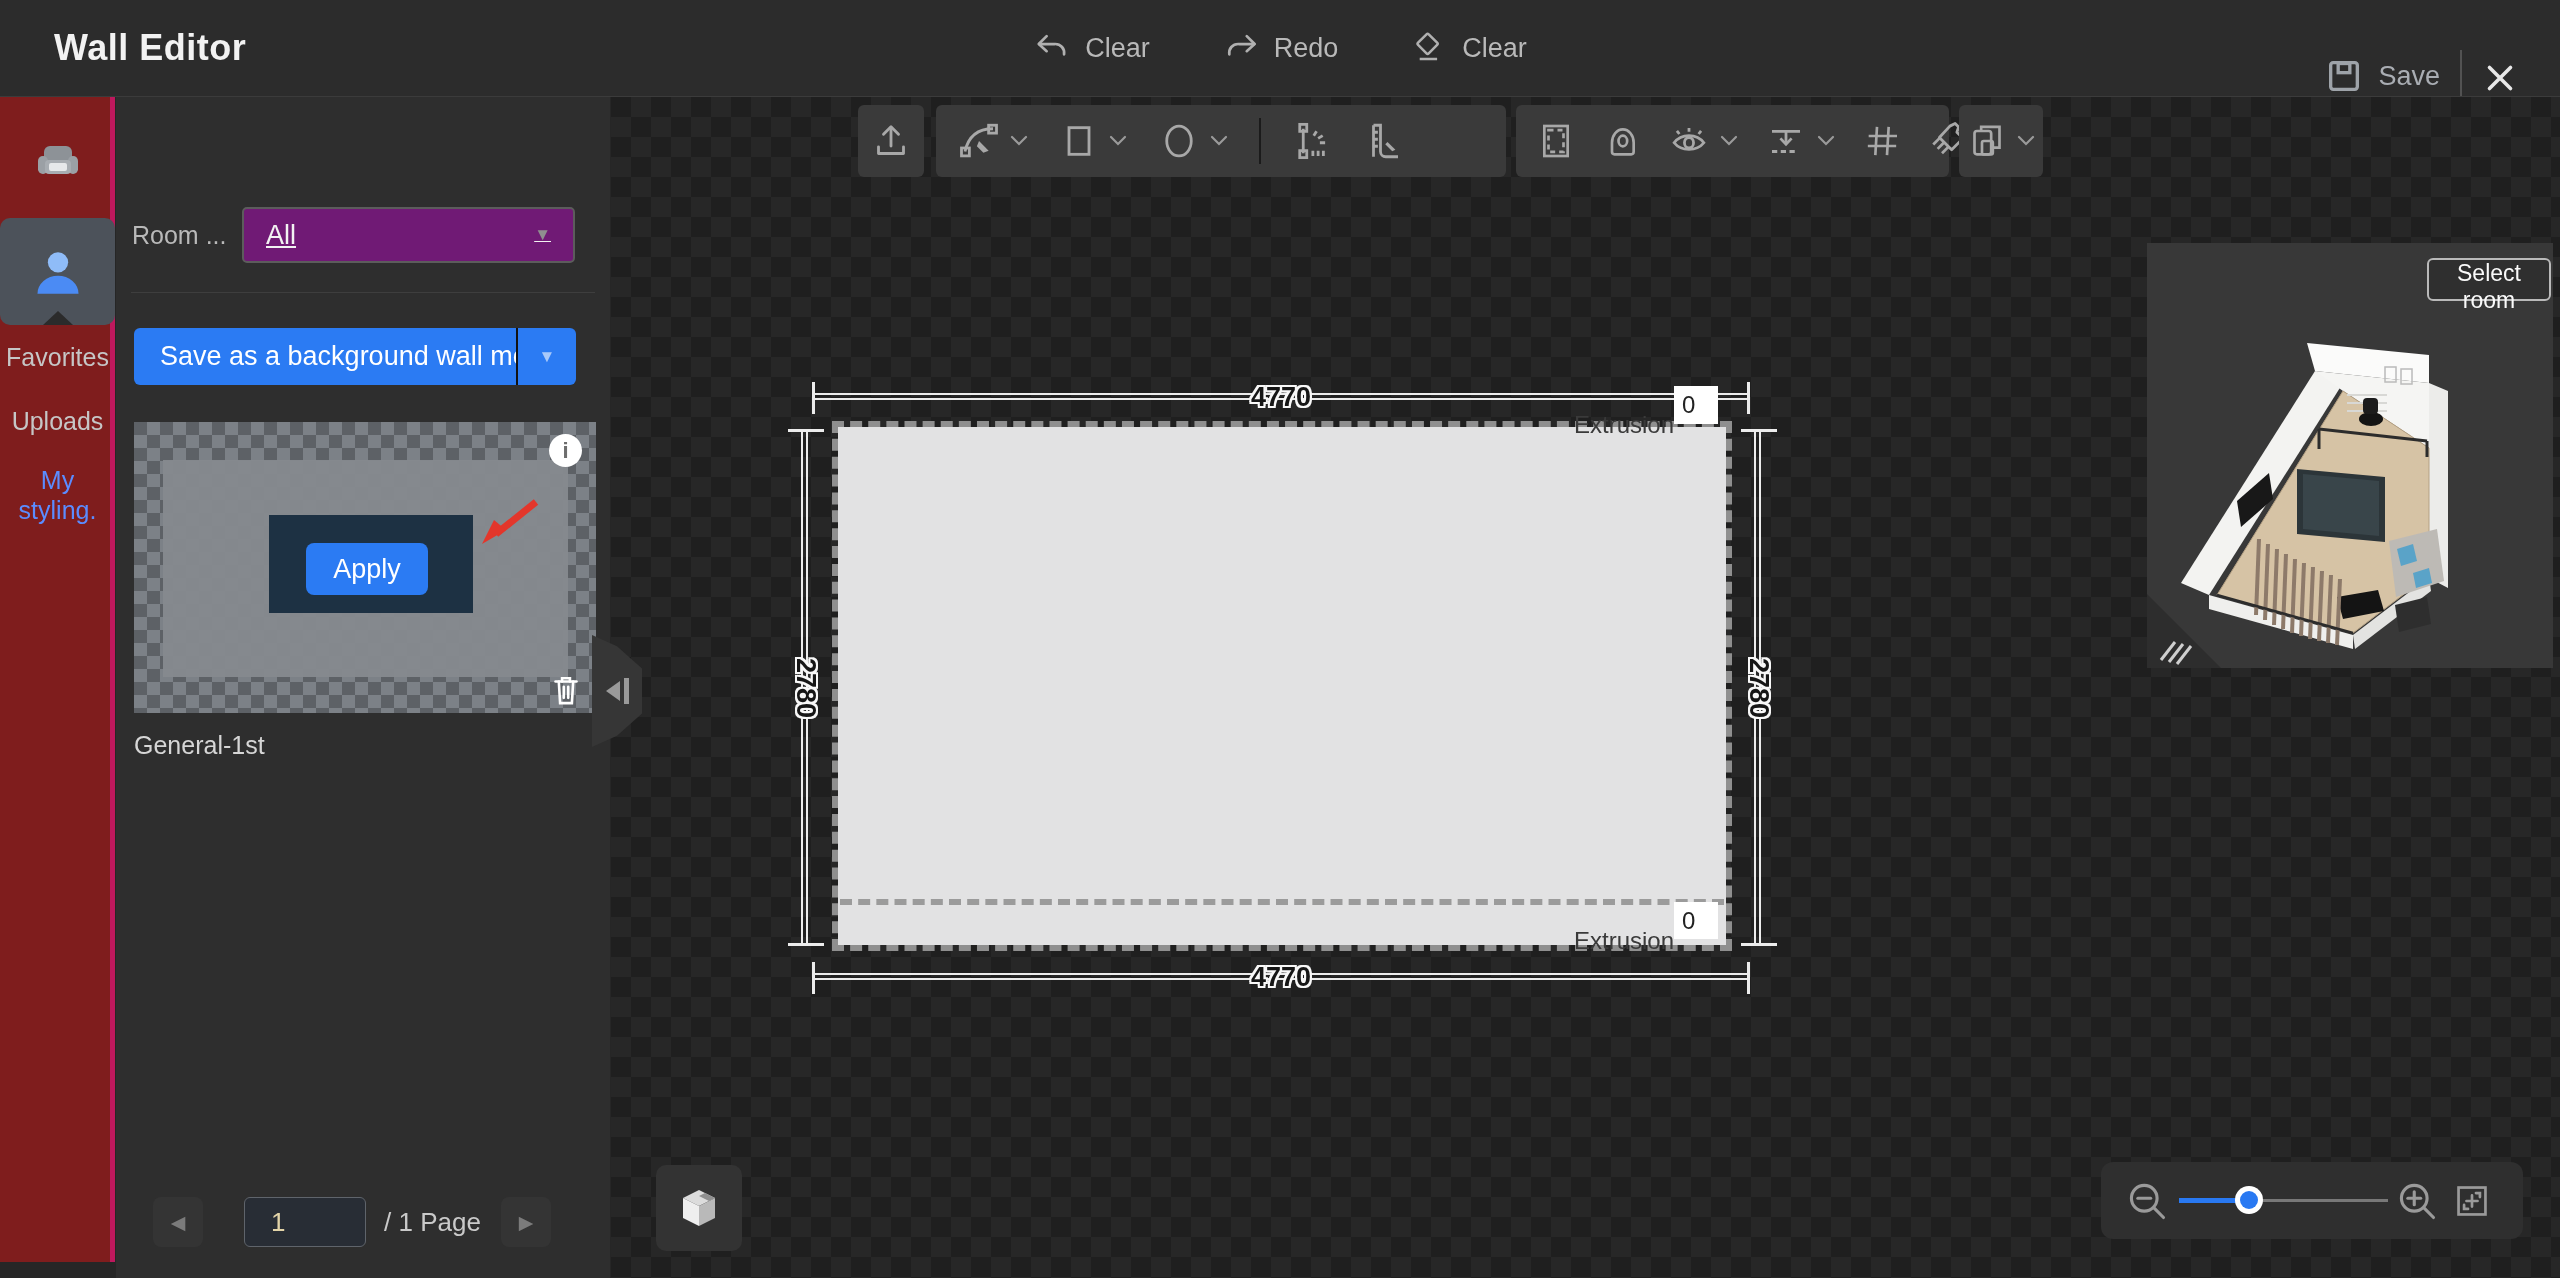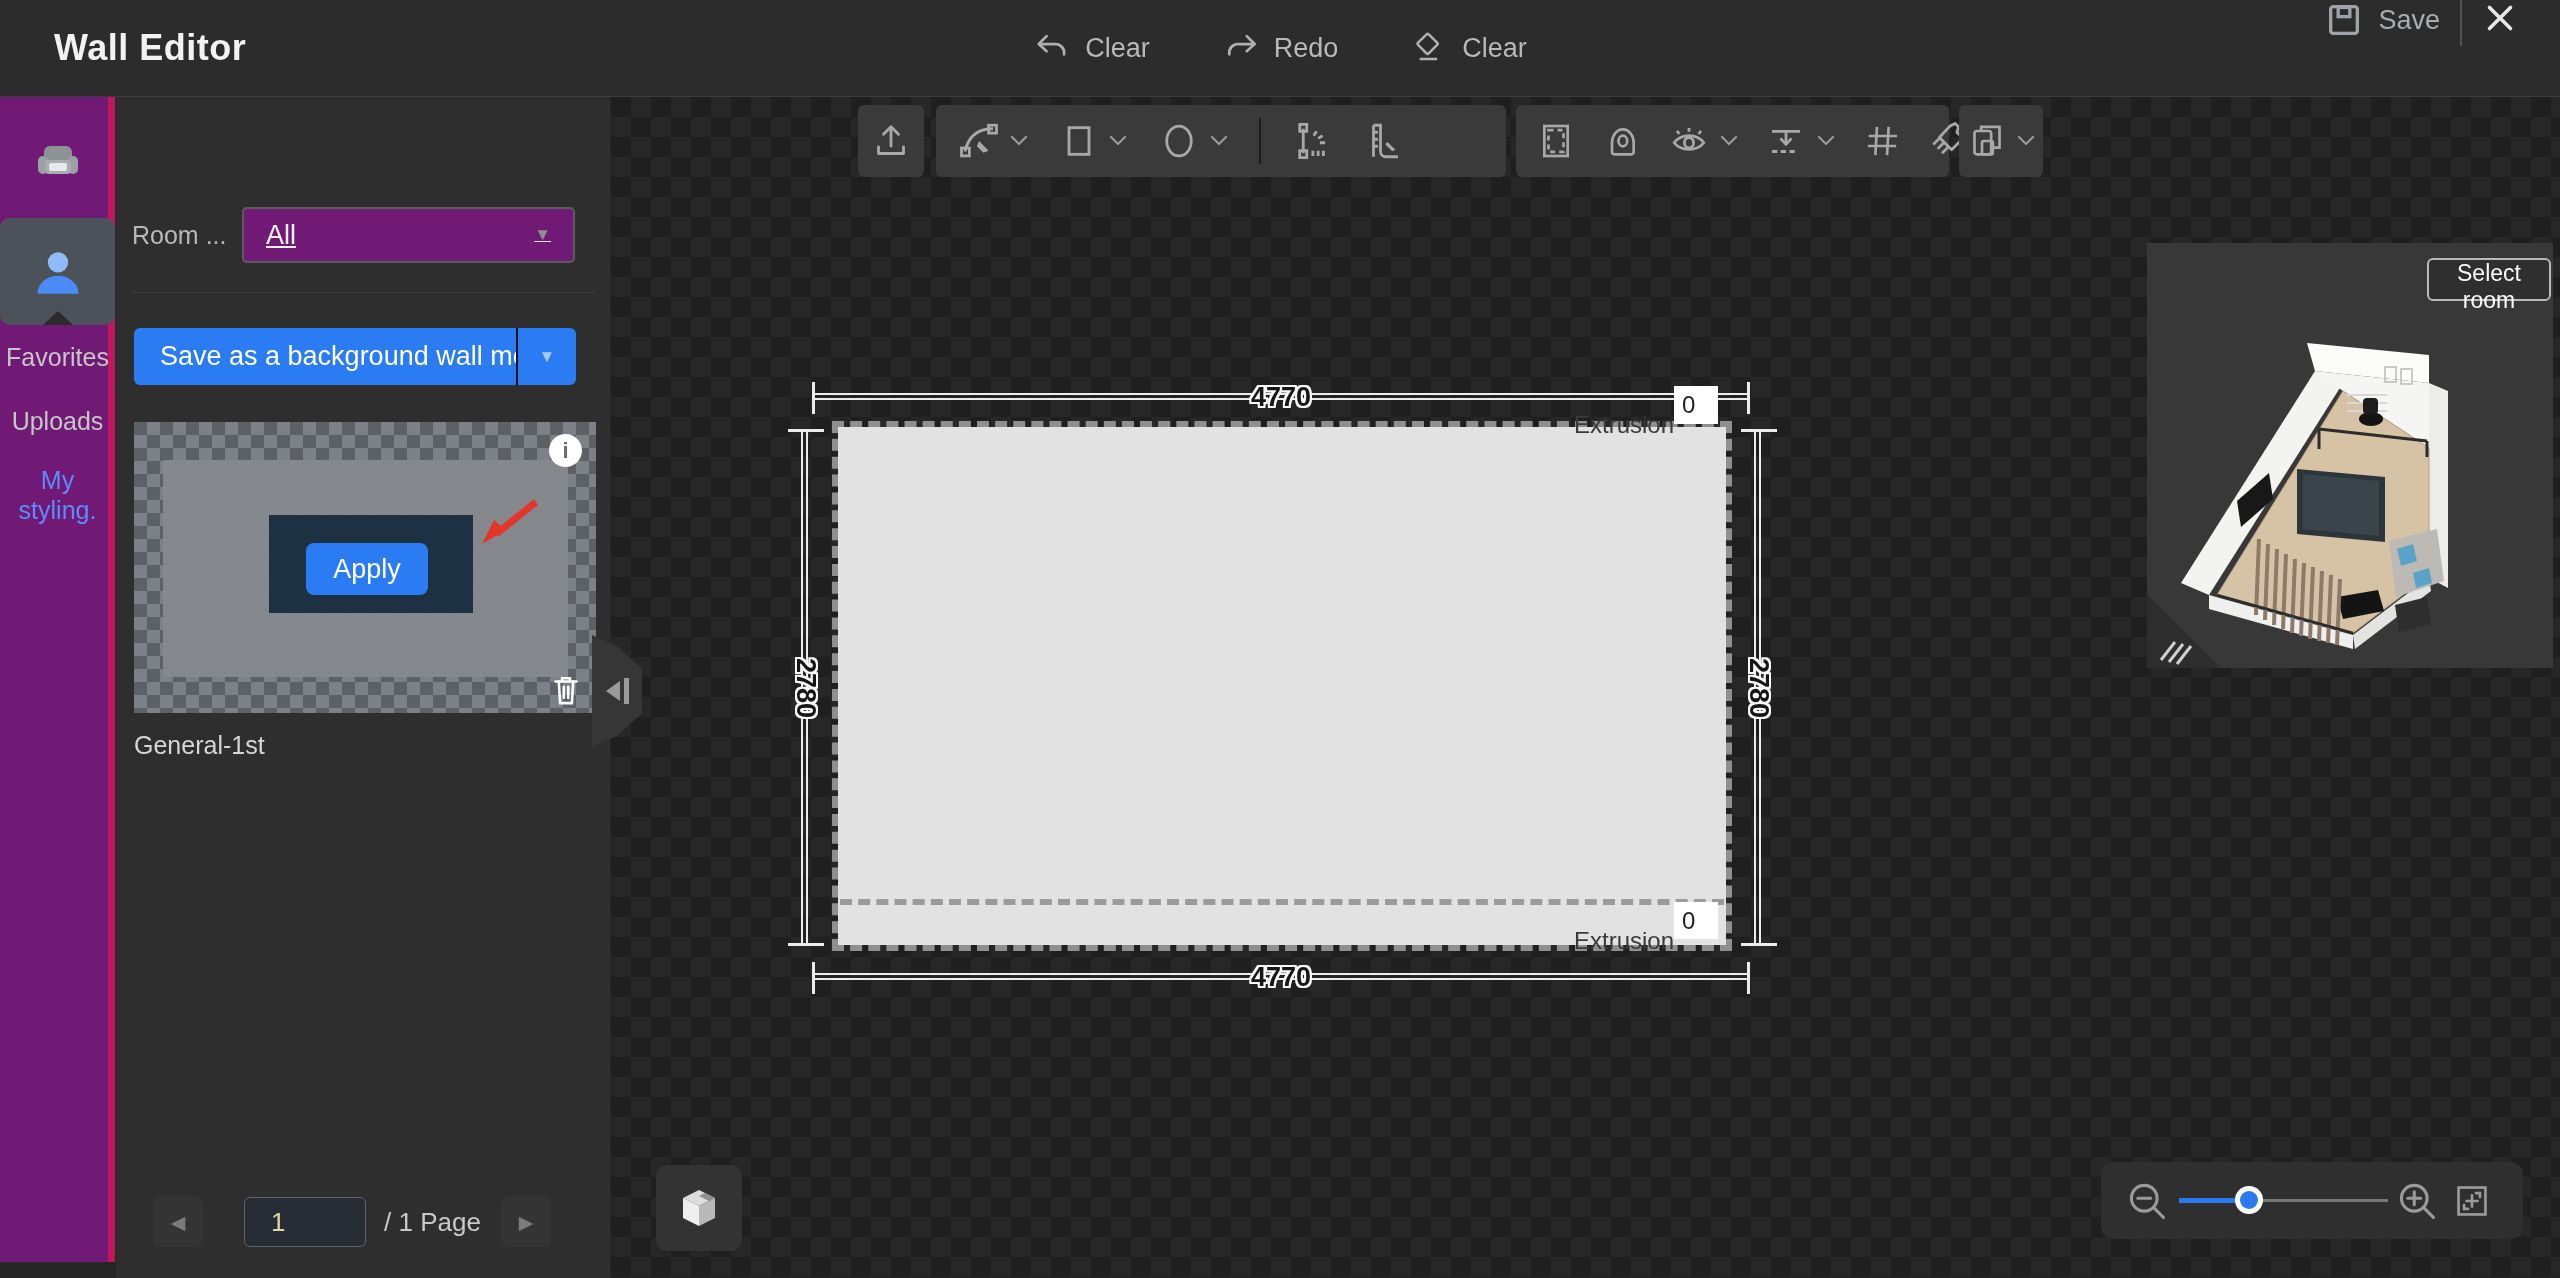--- a/index.html
+++ b/index.html
@@ -10,27 +10,27 @@
   
   .titlebar { position:absolute; left:0; top:0; width:2560px; height:97px;
               background:#2c2c2c; border-bottom:1px solid #3b3b3b; z-index:50; }
   .app-title { position:absolute; left:54px; top:50%; transform:translateY(-50%);
                font-size:36px; font-weight:bold; color:#f2f2f2; letter-spacing:.5px; }
   .tb-center { position:absolute; left:50%; top:0; height:100%; transform:translateX(-50%);
                display:flex; align-items:center; gap:72px; }
   .tb-btn { display:flex; align-items:center; gap:14px; background:none; border:none;
             color:#b9b9b9; font-size:27px; font-family:inherit; cursor:pointer; }
   .tb-right { position:absolute; right:42px; top:0; height:100%;
-              display:flex; align-items:flex-start; gap:20px; }
+              display:flex; align-items:flex-end; gap:20px; }
   .tb-vdiv { width:2px; height:46px; background:#525252; }
   .icon-svg { display:block; }
 
   
   .rail { position:absolute; left:0; top:97px; bottom:16px; width:115px;
-          background:#701a75; border-right:7px solid #be185d; z-index:40; }
+          background:#7f1d1d; border-right:5px solid #be185d; z-index:40; }
   .rail-btn { position:absolute; left:0; width:115px; display:flex;
               justify-content:center; align-items:center; background:none; border:none; cursor:pointer; }
   .rail-sofa { top:28px; height:70px; }
   .rail-active { position:absolute; left:0; top:121px; width:115px; height:107px;
                  background:#4c525a; border-radius:10px; display:flex;
                  justify-content:center; align-items:center; }
   .rail-active::after { content:""; position:absolute; bottom:0; left:50%;
                  transform:translateX(-50%);
                  border-left:15px solid transparent; border-right:15px solid transparent;
                  border-bottom:14px solid #2b2b2b; }

